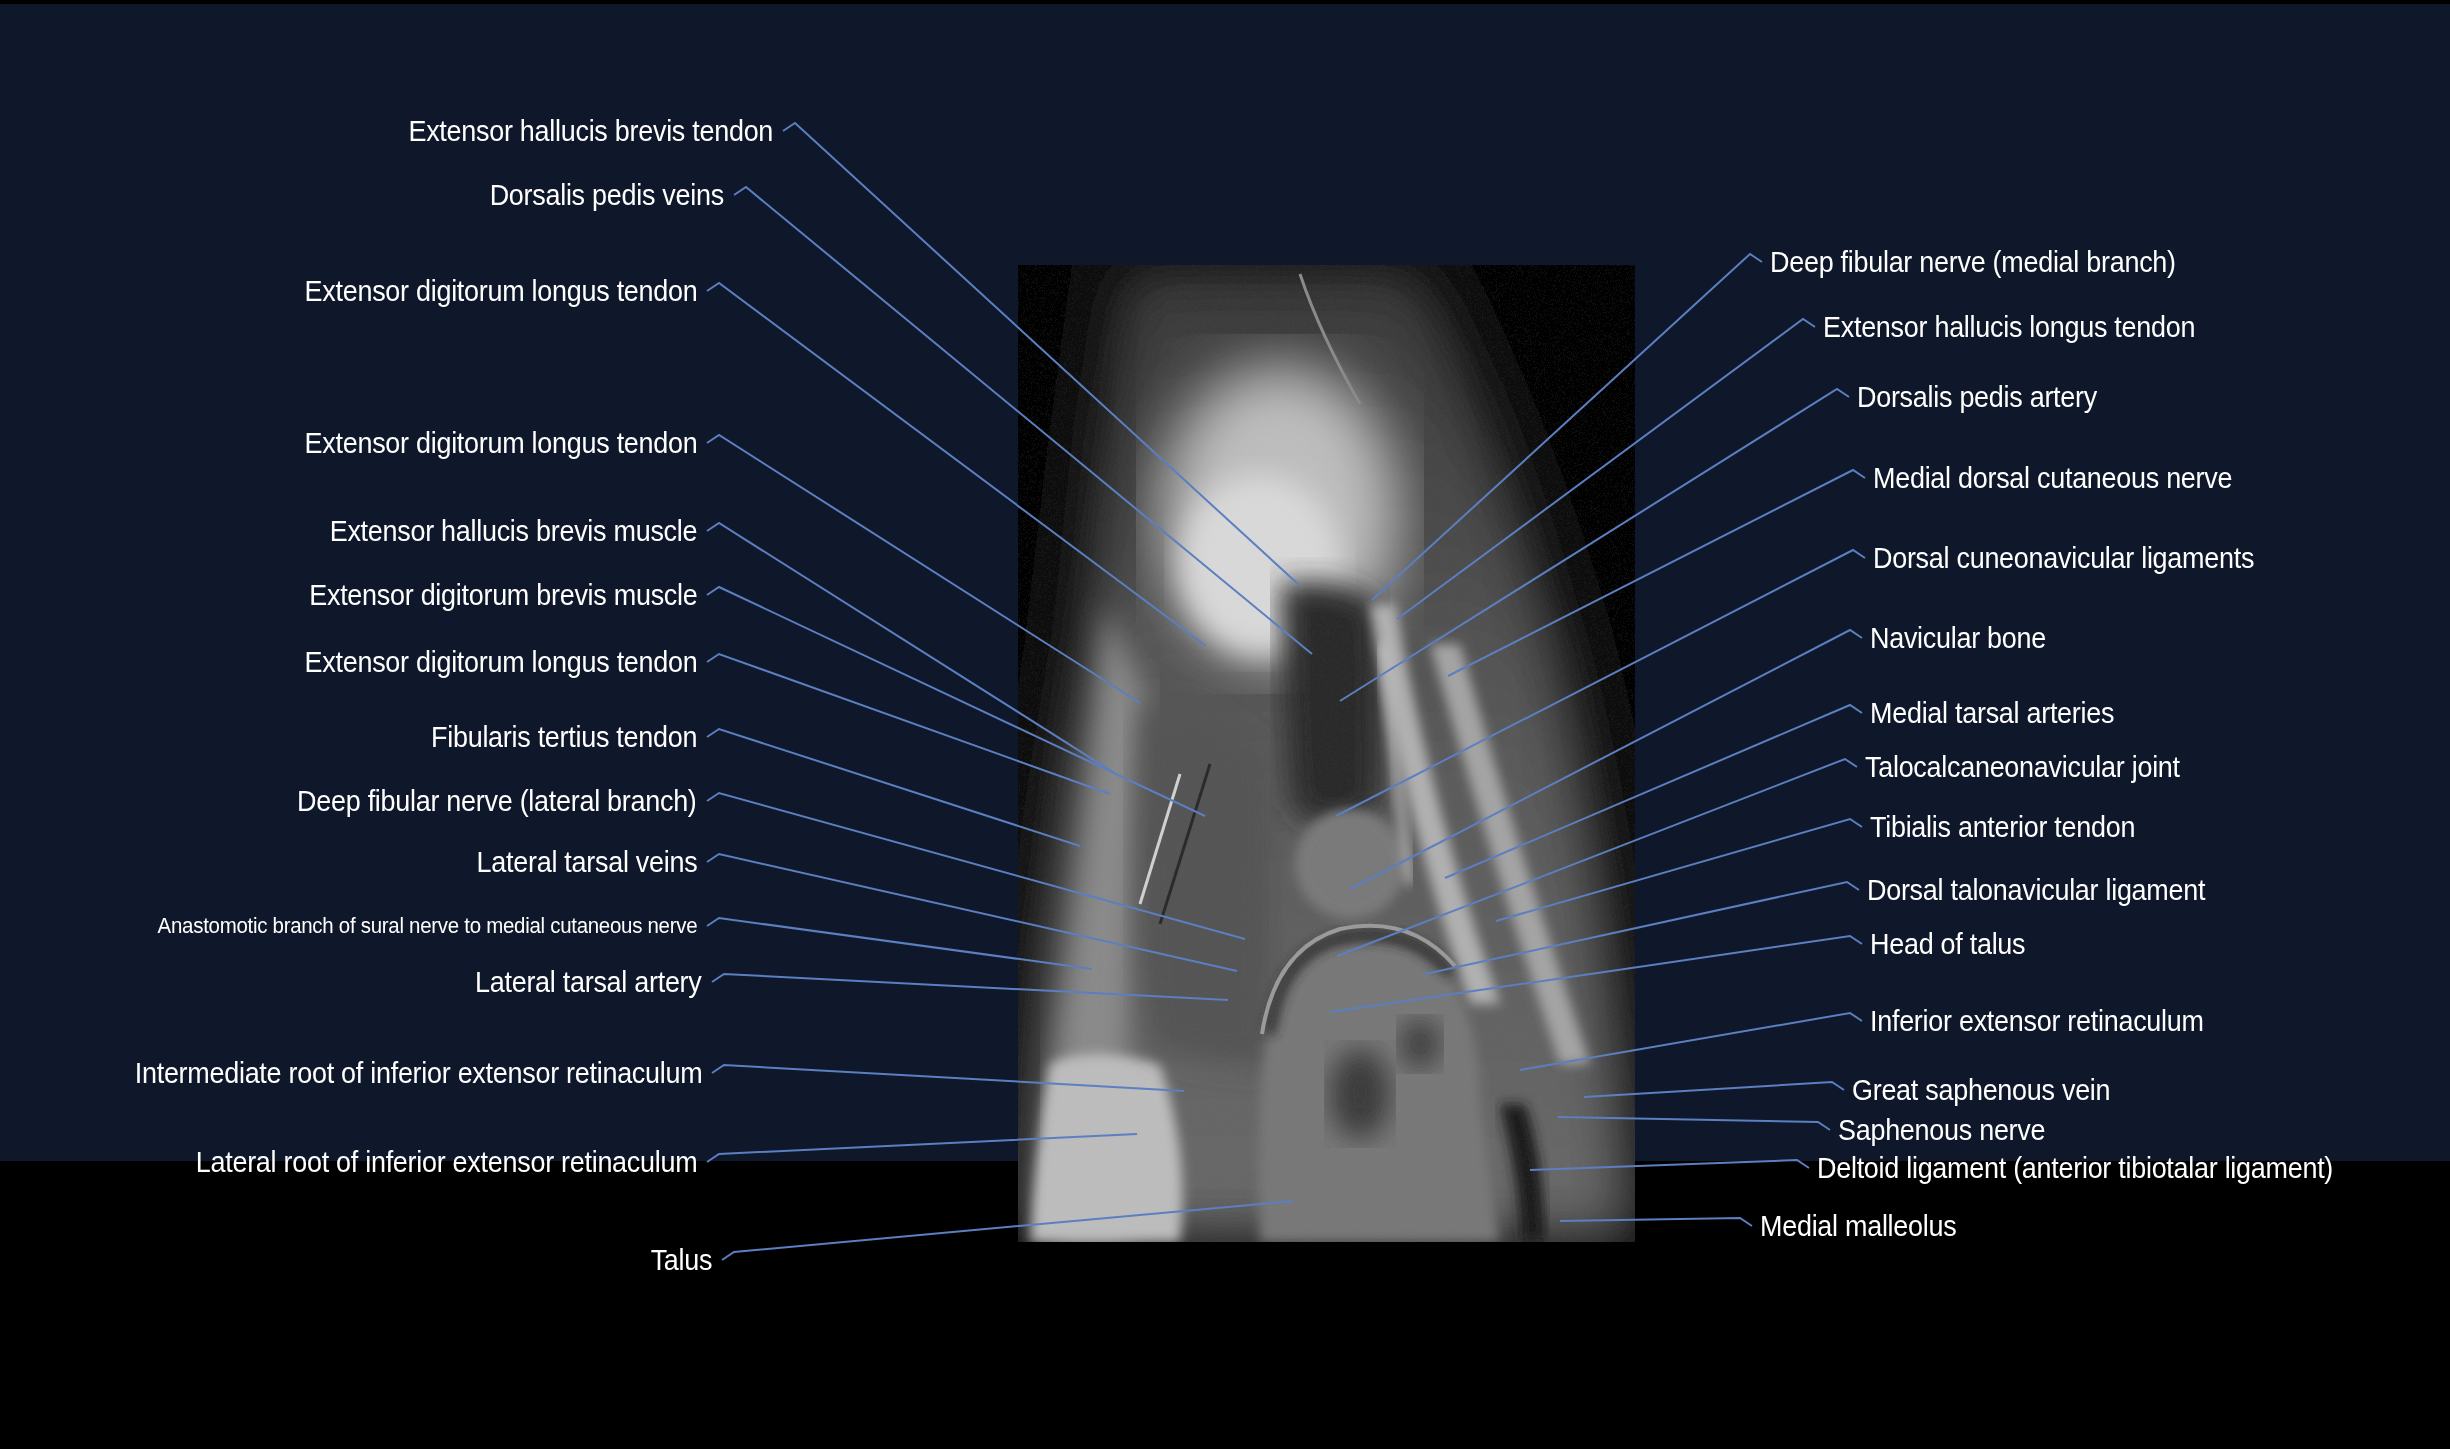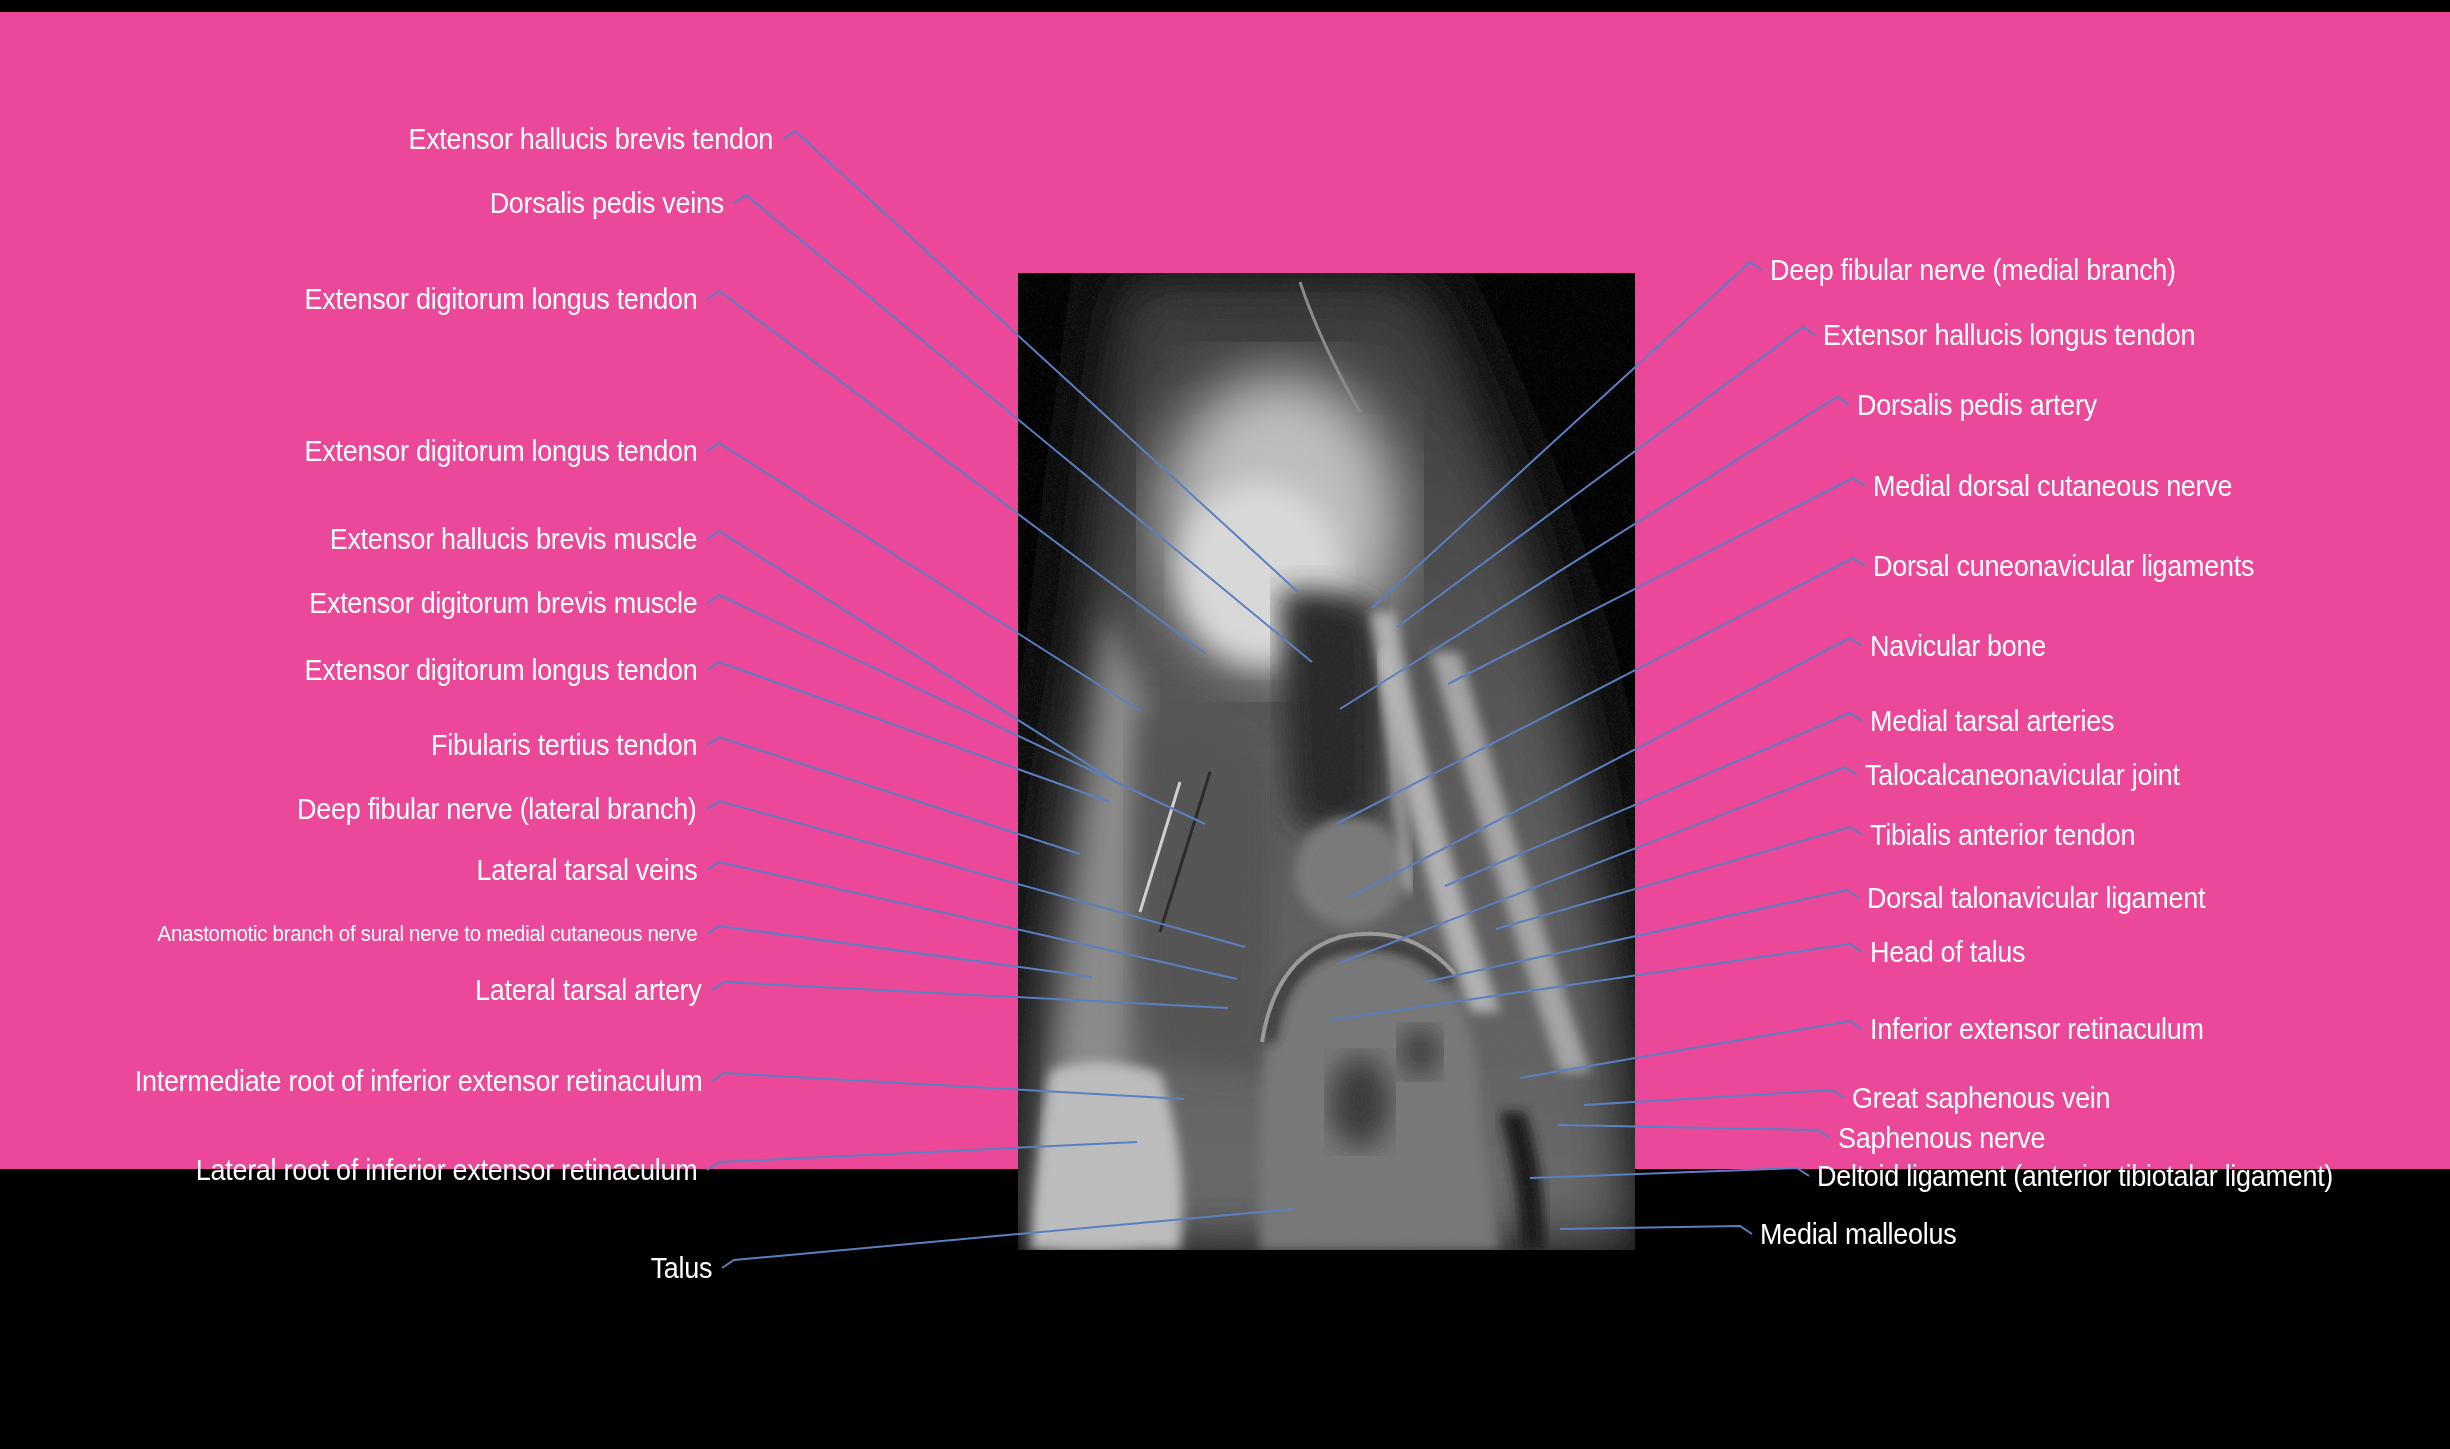--- a/index.html
+++ b/index.html
@@ -1,17 +1,17 @@
 <!DOCTYPE html>
 <html><head>
 <meta charset="utf-8">
 <style>
   html, body { margin: 0; padding: 0; background: #000; }
   body { width: 2450px; height: 1449px; position: relative; overflow: hidden; font-family: "Liberation Sans", sans-serif; }
-  #stage { position: absolute; left: 0; top: 12px; width: 2450px; height: 1157px; background: #ec4899; }
+  #stage { position: absolute; left: 0; top: 4px; width: 2450px; height: 1157px; background: #0f172a; }
   #mri { position: absolute; left: 0; top: 0; width: 2450px; height: 1449px; }
   #leaders { position: absolute; left: 0; top: 0; width: 2450px; height: 1449px; pointer-events: none; }
   .label { position: absolute; color: #ffffff; font-size: 29px; line-height: 34px; white-space: nowrap; letter-spacing: -0.3px; transform: scaleX(0.93); }
   .label.left { text-align: right; transform-origin: right center; }
   .label.right { text-align: left; transform-origin: left center; }
   .label.small { font-size: 22px; line-height: 28px; }
 </style>
 </head>
 <body>
 

